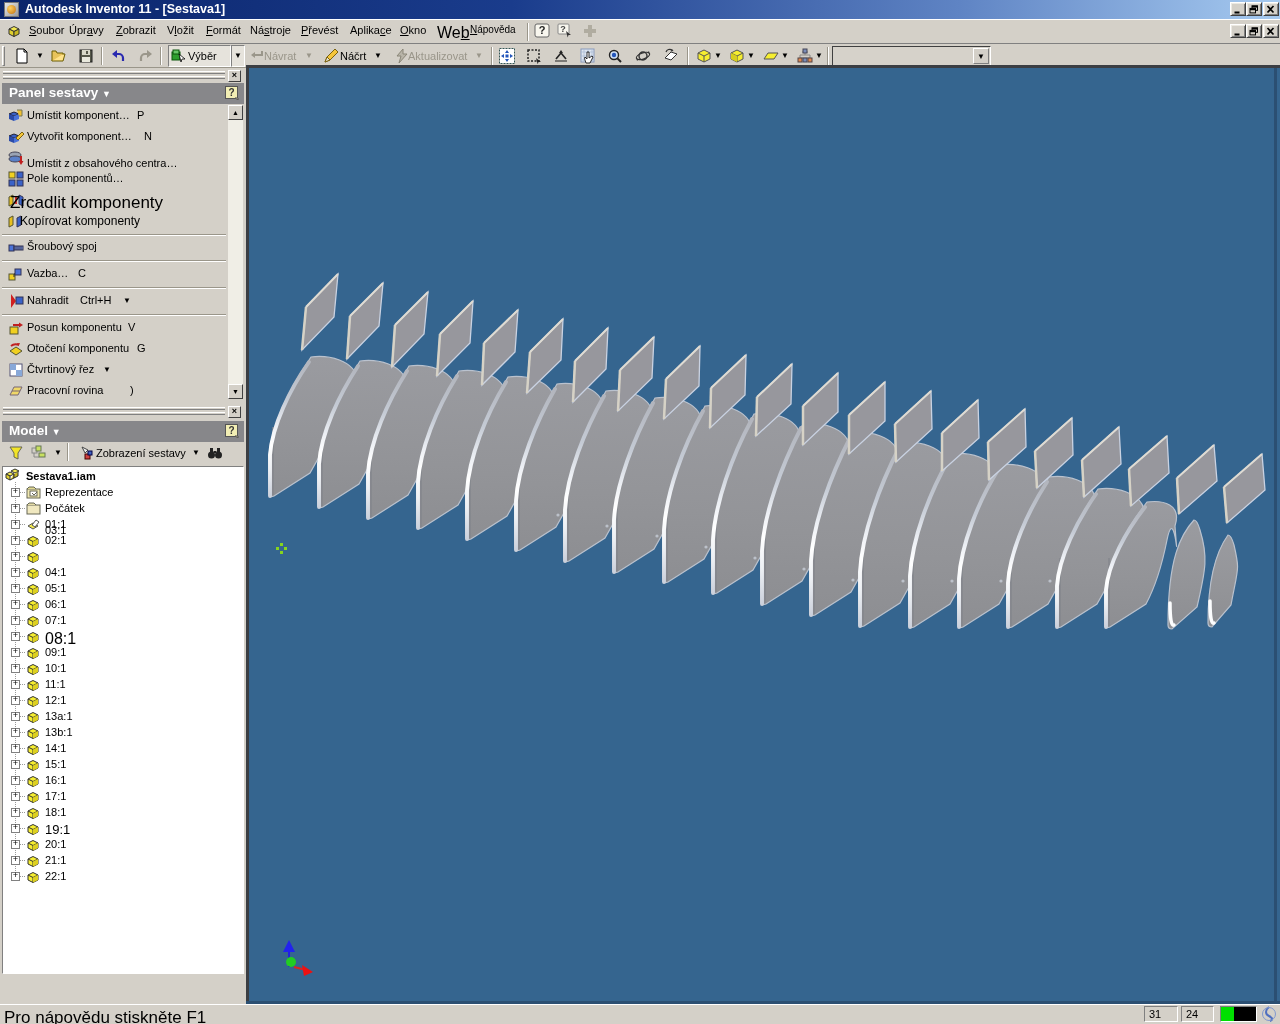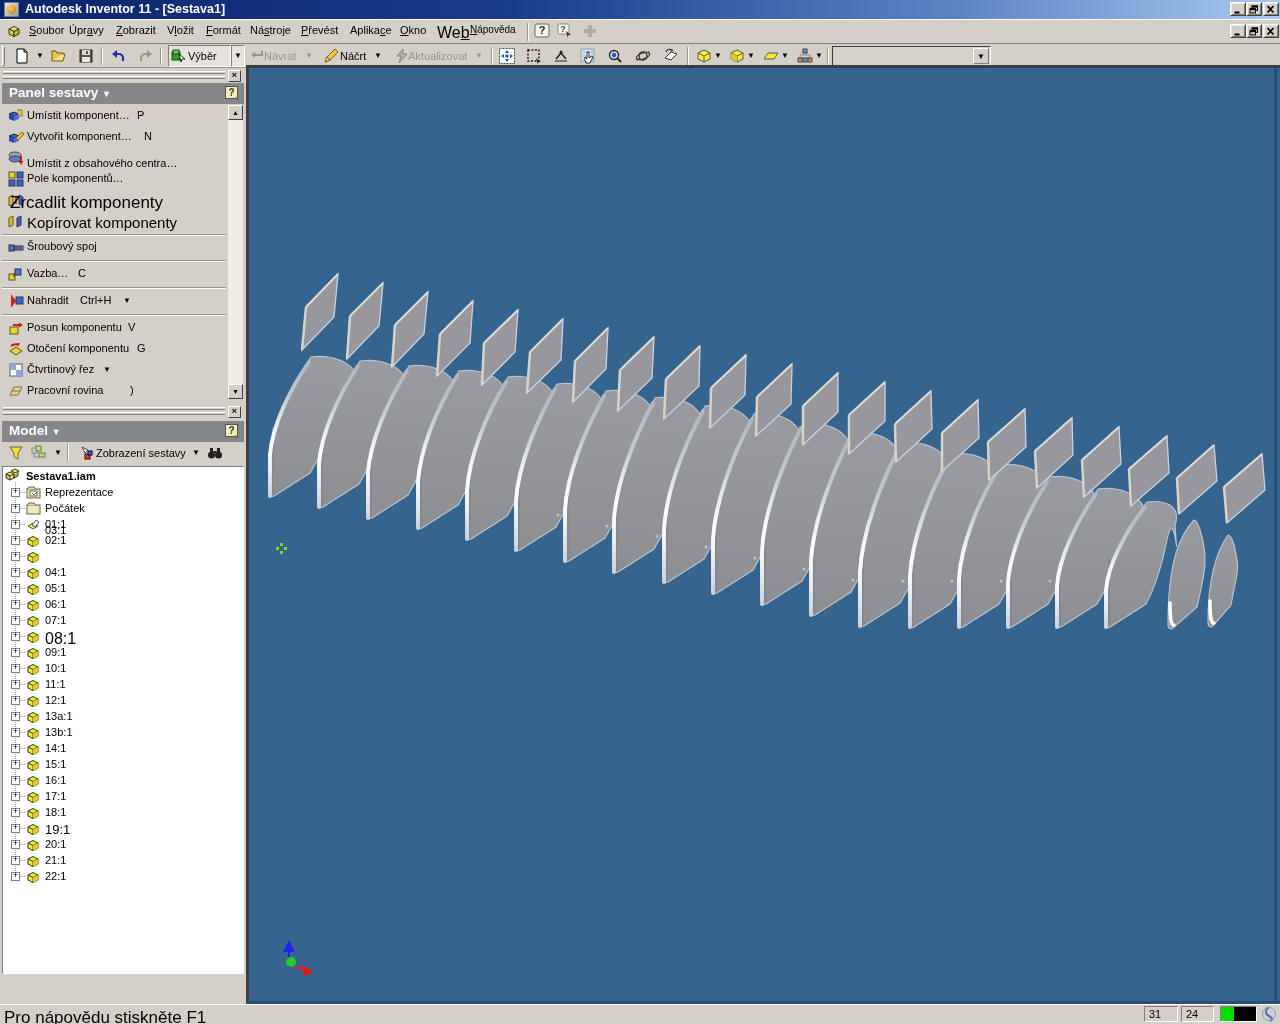--- a/index.html
+++ b/index.html
@@ -260,21 +260,21 @@
 <div style="position:absolute;left:8px;top:192px;width:16px;height:16px"><svg width="16" height="16" viewBox="0 0 16 16">
       <path d="M1,5 l4,-2 v9 l-4,2 Z" fill="#e8c020" stroke="#553"></path>
       <path d="M8,5 v7" stroke="#d03030" stroke-width="2"></path>
       <path d="M15,5 l-4,-2 v9 l4,2 Z" fill="#3a62c8" stroke="#335"></path>
     </svg></div>
 <span style="position:absolute;left:10px;top:193px;font-size:17px;white-space:nowrap">Zrcadlit komponenty</span>
 <div style="position:absolute;left:8px;top:213px;width:16px;height:16px"><svg width="16" height="16" viewBox="0 0 16 16">
       <path d="M1,5 l4,-2 v9 l-4,2 Z" fill="#e8c020" stroke="#553"></path>
       <path d="M9,5 l4,-2 v9 l-4,2 Z" fill="#3a62c8" stroke="#335"></path>
     </svg></div>
-<span style="position:absolute;left:27px;top:214px;font-size:15px;white-space:nowrap">Kopírovat komponenty</span>
+<span style="position:absolute;left:20px;top:214px;font-size:12px;white-space:nowrap">Kopírovat komponenty</span>
 <div style="position:absolute;left:2px;top:234px;width:224px;height:1px;background:#9a968a"></div>
 <div style="position:absolute;left:2px;top:235px;width:224px;height:1px;background:#fff"></div>
 <div style="position:absolute;left:8px;top:239px;width:16px;height:16px"><svg width="16" height="16" viewBox="0 0 16 16">
       <rect x="1" y="6" width="5" height="6" fill="#4a72d8" stroke="#335"></rect>
       <rect x="6" y="7" width="9" height="4" fill="#7a96e0" stroke="#335"></rect>
       <path d="M7,7 v4 M9,7 v4 M11,7 v4 M13,7 v4" stroke="#335"></path>
     </svg></div>
 <span style="position:absolute;left:27px;top:240px;font-size:11px;white-space:nowrap">Šroubový spoj</span>
 <div style="position:absolute;left:2px;top:260px;width:224px;height:1px;background:#9a968a"></div>
 <div style="position:absolute;left:2px;top:261px;width:224px;height:1px;background:#fff"></div>

